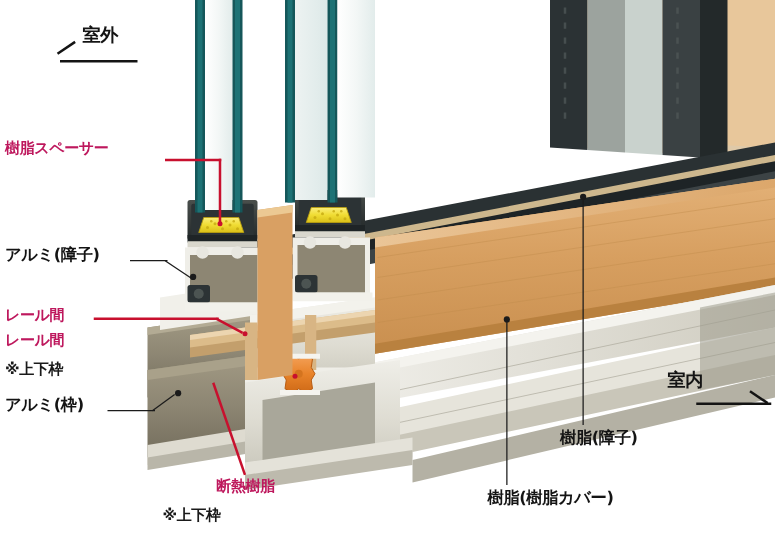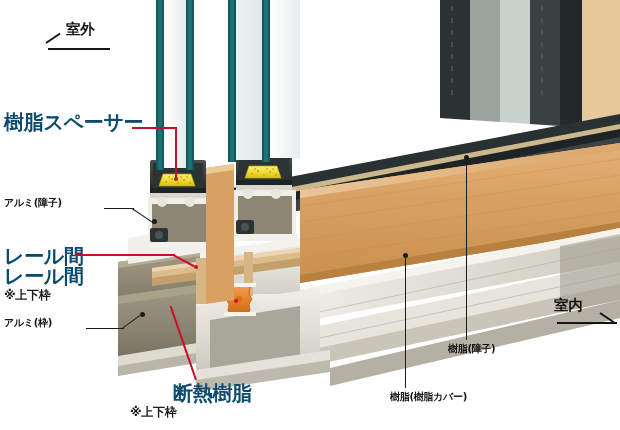--- a/index.html
+++ b/index.html
@@ -3,22 +3,22 @@
 <meta charset="utf-8">
 <style>
   html,body{margin:0;padding:0;background:#ffffff;}
   body{width:620px;height:430px;overflow:hidden;
        font-family:"Liberation Sans","DejaVu Sans",sans-serif;}
   #stage{position:relative;width:513px;height:430px;background:#ffffff;}
 
   
   .lbl{position:absolute;white-space:nowrap;line-height:1.08;
        font-family:"DejaVu Sans","Liberation Sans",sans-serif;}
-  .lbl.blk{color:#141414;font-size:10px;font-weight:700;letter-spacing:-.3px;}
-  .lbl.red{color:#0c4a6e;font-size:20px;font-weight:700;letter-spacing:-.3px;text-align:center;}
+  .lbl.blk{color:#141414;font-size:13px;font-weight:700;letter-spacing:-.3px;}
+  .lbl.red{color:#be185d;font-size:12px;font-weight:700;letter-spacing:-.3px;text-align:center;}
   .lbl.note{color:#1a1a1a;font-size:12px;font-weight:700;letter-spacing:-.3px;}
   .lbl.dir{color:#141414;font-size:14.5px;font-weight:700;letter-spacing:-.3px;}
 
   
   .ld{position:absolute;background:#1b1b1b;}
   .ld.r{background:#c8102e;}
   .dot{position:absolute;width:5px;height:5px;border-radius:50%;
        background:#1b1b1b;}
   .dot.r{background:#c8102e;width:4px;height:4px;}
 
@@ -254,21 +254,21 @@
     </g>
 
     <polygon points="206,168 234,164 234,300 206,304" fill="#d9a063"></polygon>
     <polygon points="206,168 234,164 234,170 206,174" fill="#ecc993"></polygon>
   </svg>
 
   <div class="lbl dir" style="left:66px;top:22px;">室外</div>
   <div class="dirline" style="left:48px;top:48px;width:62px;"></div>
   <div class="dirarrow" style="left:46px;top:42px;transform:rotate(-34deg);transform-origin:left center;"></div>
 
-  <div class="lbl dir" style="left:554px;top:298px;">室内</div>
+  <div class="lbl dir" style="left:534px;top:298px;">室内</div>
   <div class="dirline" style="left:557px;top:322px;width:60px;"></div>
   <div class="dirarrow" style="left:600px;top:312px;transform:rotate(34deg);transform-origin:left center;"></div>
 
   <div class="lbl red" style="left:4px;top:112px;">樹脂スペーサー</div>
   <div class="ld r" style="left:132px;top:127px;width:45px;height:1.6px;"></div>
   <div class="ld r" style="left:175px;top:127px;width:1.6px;height:52px;"></div>
   <div class="dot r" style="left:174px;top:177px;"></div>
 
   <div class="lbl blk" style="left:4px;top:198px;">アルミ(障子)</div>
   <div class="ld" style="left:104px;top:208px;width:30px;height:1.4px;"></div>

